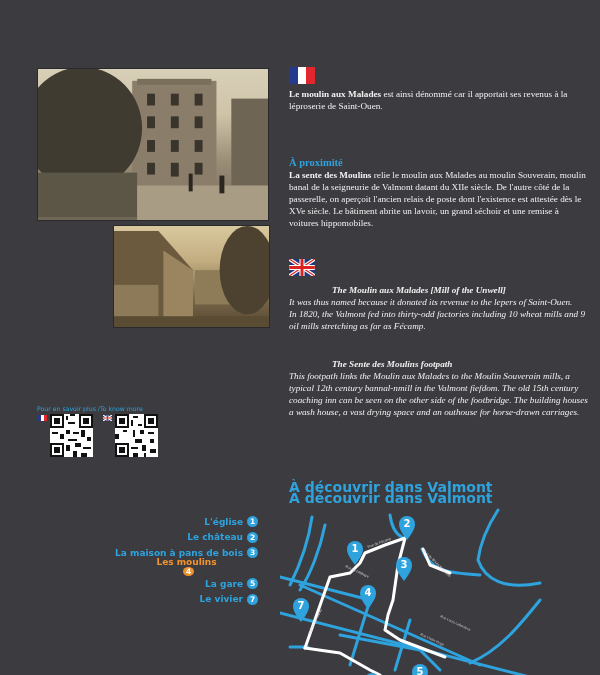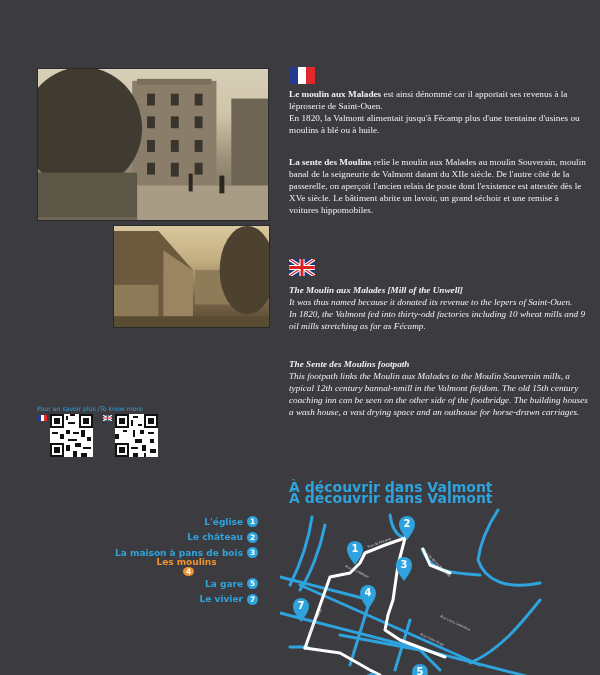--- a/index.html
+++ b/index.html
@@ -16,21 +16,21 @@
   .flag { position: absolute; width: 26px; height: 17px; }
   .flag-fr { display: flex; }
   .flag-fr span { flex: 1; }
   .flag-fr .b { background: #253a8f; }
   .flag-fr .w { background: #ffffff; }
   .flag-fr .r { background: #e1262d; }
 
   .txt { position: absolute; left: 289px; width: 300px; font-size: 9.2px; line-height: 12.1px; color: #f0f0f0; font-family: Liberation Serif, serif; }
   .txt b { font-weight: bold; }
   .heading { color: #2ea3dd; font-weight: bold; font-size: 10.5px; line-height: 13px; }
-  .heading-it { font-weight: bold; font-style: italic; }
+  .heading-it { font-weight: bold; font-style: italic; margin-left: 43px; }
 
   .qr-label { position: absolute; left: 37px; top: 405px; font-size: 6.2px; color: #2ea3dd; white-space: nowrap; }
   .qr { position: absolute; width: 43px; height: 43px; background: #fff; }
   .qr svg { width: 100%; height: 100%; }
   .mini-flag { position: absolute; width: 9px; height: 6px; }
 
   .legend { position: absolute; right: 342px; top: 514px; text-align: right; }
   .legend-item { display: flex; justify-content: flex-end; align-items: center; height: 15.5px; font-size: 9px; font-weight: bold; color: #2ea3dd; white-space: nowrap; }
   .legend-item.active { color: #f0932f; flex-direction: column; }
   .legend-num { display: inline-flex; align-items: center; justify-content: center; width: 11px; height: 11px; border-radius: 50%; background: #2ea3dd; color: #fff; font-size: 7.5px; font-weight: bold; margin-left: 4px; }
@@ -80,24 +80,24 @@
 </div>
 
 <div class="flag flag-fr" style="left:289px; top:67px;">
   <span class="b"></span>
     <span class="w"></span>
     <span class="r"></span>
 </div>
 
 <div class="txt" style="top:88px;">
   <b>Le moulin aux Malades</b><span> est ainsi dénommé car il apportait ses revenus à la léproserie de Saint-Ouen.</span><br>
-  <span>En 1820, la Valmont alimentait jusqu'à Fécamp plus d'une trentaine d'usines ou moulins à blé ou à huile.</span>
 </div>
 
 <div class="txt" style="top:156px;">
+  <div class="heading">À proximité</div>
   <b>La sente des Moulins</b><span> relie le moulin aux Malades au moulin Souverain, moulin banal de la seigneurie de Valmont datant du XIIe siècle. De l'autre côté de la passerelle, on aperçoit l'ancien relais de poste dont l'existence est attestée dès le XVe siècle. Le bâtiment abrite un lavoir, un grand séchoir et une remise à voitures hippomobiles.</span>
 </div>
 
 <svg class="flag" style="left:289px; top:259px;" viewBox="0 0 60 40">
   <rect width="60" height="40" fill="#1f3a7a"></rect>
   <path d="M0,0 L60,40 M60,0 L0,40" stroke="#fff" stroke-width="8"></path>
   <path d="M0,0 L60,40 M60,0 L0,40" stroke="#d22" stroke-width="3"></path>
   <path d="M30,0 V40 M0,20 H60" stroke="#fff" stroke-width="12"></path>
   <path d="M30,0 V40 M0,20 H60" stroke="#d22" stroke-width="7"></path>
 </svg>

